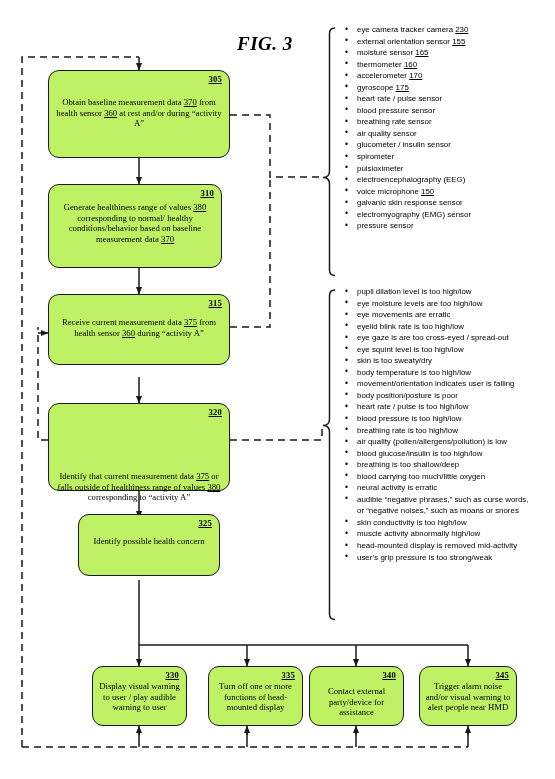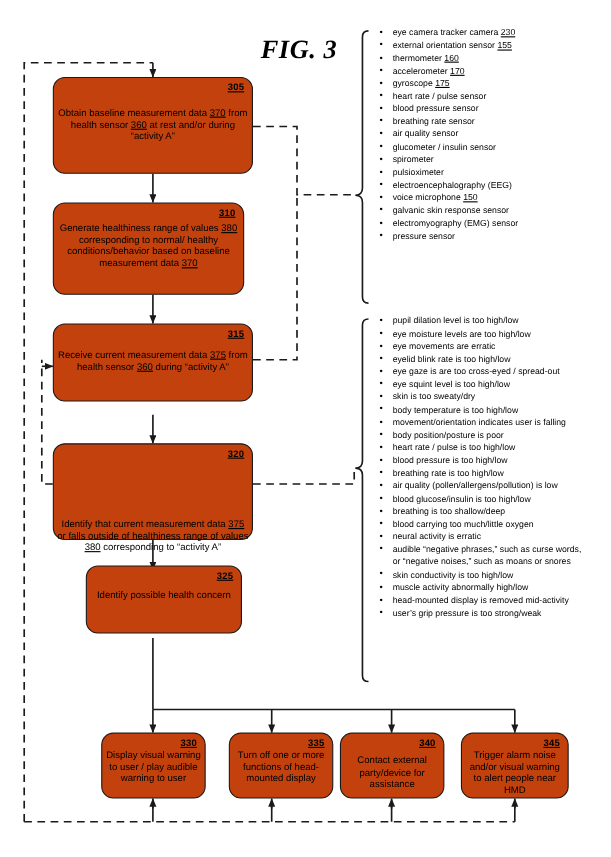--- a/index.html
+++ b/index.html
@@ -2,24 +2,24 @@
 <html><head>
 <meta charset="utf-8">
 <style>
   html,body{margin:0;padding:0;background:#fff;}
   body{width:555px;height:779px;position:relative;overflow:hidden;
        font-family:"Liberation Sans",sans-serif;color:#000;}
   #stage{position:absolute;left:0;top:0;width:555px;height:779px;}
   svg.layer{position:absolute;left:0;top:0;width:555px;height:779px;overflow:visible;}
 
   .figlabel{position:absolute;font-family:"Liberation Serif",serif;font-style:italic;
-            font-weight:bold;font-size:24px;letter-spacing:.5px;}
+            font-weight:bold;font-size:19px;letter-spacing:.5px;}
 
   .node{position:absolute;box-sizing:border-box;border:1.6px solid #1a1a1a;
-        border-radius:11px;background:#c2410c;}
+        border-radius:11px;background:#bef264;font-family:Liberation Serif, serif;}
   .node .ref{position:absolute;top:3px;right:7px;font-size:8.6px;
              text-decoration:underline;font-weight:600;letter-spacing:.2px;}
   .node .body{position:absolute;left:3px;right:3px;text-align:center;
               font-size:8.7px;line-height:10.6px;}
   .node .body u{text-decoration:underline;}
 
   .listbox{position:absolute;}
   .listbox ul{margin:0;padding:0;list-style:none;}
   .listbox li{font-size:7.9px;line-height:11.55px;white-space:nowrap;
               position:relative;padding-left:16px;}
@@ -133,20 +133,21 @@
 
   <div class="node" style="left:419px;top:666px;width:98px;height:60px;">
     <span class="ref">345</span>
     <div class="body" style="top:14px;">Trigger alarm noise and/or visual warning to alert people near HMD</div>
   </div>
 
   <div class="listbox" style="left:341px;top:24px;width:214px;">
     <ul>
         <li class="bul">eye camera tracker camera <u>230</u></li>
         <li class="bul">external orientation sensor <u>155</u></li>
+        <li class="bul">moisture sensor <u>165</u></li>
         <li class="bul">thermometer <u>160</u></li>
         <li class="bul">accelerometer <u>170</u></li>
         <li class="bul">gyroscope <u>175</u></li>
         <li class="bul">heart rate / pulse sensor</li>
         <li class="bul">blood pressure sensor</li>
         <li class="bul">breathing rate sensor</li>
         <li class="bul">air quality sensor</li>
         <li class="bul">glucometer  / insulin sensor</li>
         <li class="bul">spirometer</li>
         <li class="bul">pulsioximeter</li>

